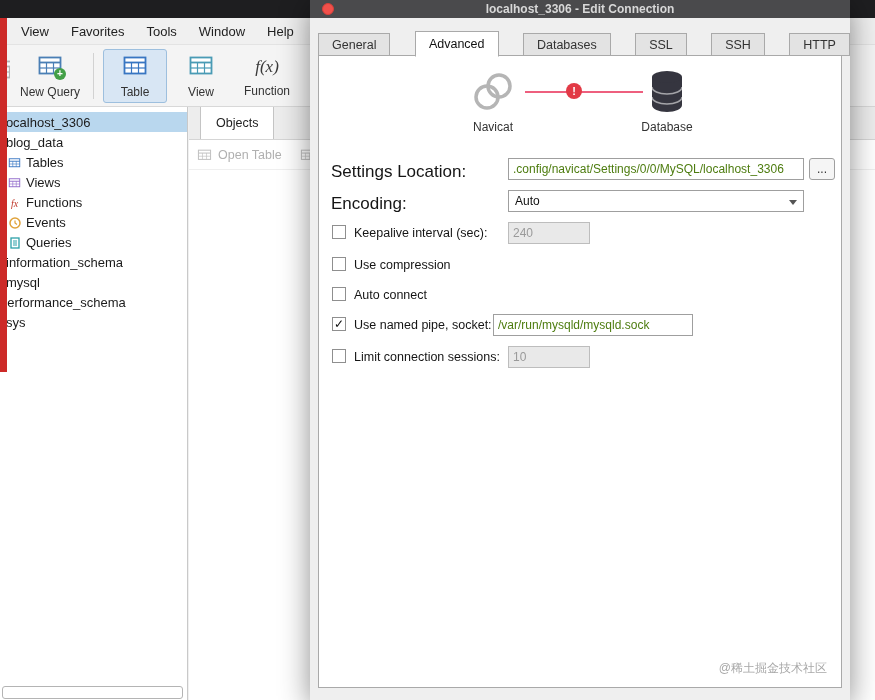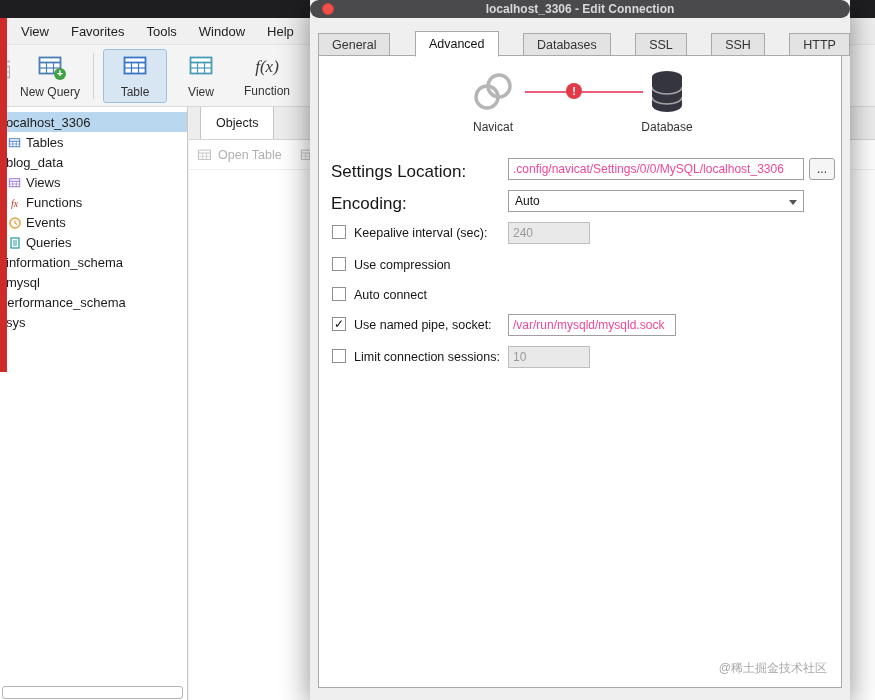--- a/index.html
+++ b/index.html
@@ -43,21 +43,21 @@
   .ot-icon { display:inline-flex; margin-right:6px; }
   .ot-icon2 { display:inline-flex; margin-left:18px; }
 
   #red-strip { position:absolute; left:0; top:18px; width:7px; height:354px; background:#cd2a28; z-index:6; }
 
   
   #dialog { position:absolute; left:310px; top:0; width:540px; height:700px; background:#efefef;
             box-shadow:0 6px 28px rgba(0,0,0,.45); z-index:10; }
   #dialog-titlebar { height:18px; background:#4a4a4c; display:flex; align-items:center;
                      justify-content:center; position:relative; font-size:12px; font-weight:bold;
-                     color:#d8d8d8;border-radius:9px; }
+                     color:#d8d8d8; }
   #close-btn { position:absolute; left:12px; top:3px; width:12px; height:12px; border-radius:50%;
                background:#f1504a; border:1px solid #d8403a; }
   #dialog-tabs { display:flex; align-items:flex-end; margin:13px 0 0 8px; position:relative; z-index:3;justify-content:space-between; }
   .dtab { height:23px; line-height:22px; padding:0 13px; font-size:12.5px; color:#333;
           background:#e3e3e3; border:1px solid #a9a9a9; margin-left:-1px; }
   .dtab:first-child { margin-left:0; }
   .dtab.active { height:26px; line-height:25px; background:#ffffff; border-bottom:1px solid #ffffff;
                  margin-bottom:-1px; color:#111; z-index:4; position:relative; }
   #dialog-panel { position:relative; margin:0 8px; margin-top:-1px; background:#ffffff;
                   border:1px solid #a9a9a9; height:633px; }
@@ -73,21 +73,21 @@
   #db-icon { position:absolute; left:188px; top:-2px; }
   #db-label { position:absolute; left:158px; top:50px; width:100px; text-align:center; font-size:12px; color:#333; }
 
   
   .frow { position:absolute; left:12px; right:10px; height:24px; }
   .flabel { position:absolute; left:0; top:5px; font-size:17px; color:#151515; white-space:nowrap; }
   .cb { position:absolute; left:1px; top:4px; width:14px; height:14px; border:1px solid #8f8f8f;
         background:#fff; font-size:12px; line-height:12px; text-align:center; color:#111; }
   .cblabel { position:absolute; left:23px; top:5px; font-size:12.5px; color:#151515; white-space:nowrap; }
   .txt { position:absolute; top:1px; height:22px; border:1px solid #9f9f9f; background:#fff;
-         font-family:"Liberation Sans",sans-serif; font-size:12px; color:#ec4899; padding:0 4px; }
+         font-family:"Liberation Sans",sans-serif; font-size:12px; color:#4d7c0f; padding:0 4px; }
   .txt:disabled { background:#e9e9e9; color:#9a9a9a; border-color:#bdbdbd; }
   .combo { position:absolute; left:177px; top:1px; width:296px; height:22px; border:1px solid #9f9f9f;
            background:#fff; font-size:12px; color:#111; display:flex; align-items:center; padding:0 6px; }
   .combo .arrow { position:absolute; right:6px; top:9px; width:0; height:0;
                   border-left:4px solid transparent; border-right:4px solid transparent;
                   border-top:5px solid #555; }
   .browse { position:absolute; left:478px; top:1px; width:26px; height:22px; border:1px solid #9f9f9f;
             background:#f5f5f5; border-radius:3px; font-size:12px; line-height:18px; text-align:center;
             color:#333; font-family:"Liberation Sans",sans-serif; }
   #watermark { position:absolute; right:14px; bottom:10px; font-size:12px; color:#a8a8a8; }
@@ -150,34 +150,34 @@
         <span>Function</span>
       </div>
     </div>
 </div>
 
 <div id="sidebar">
   <div id="sidebar-list">
       <div class="side-item selected" style="padding-left: 3px;">
         <span>localhost_3306</span>
       </div>
+      <div class="side-item" style="padding-left: 6px;">
+        <span>blog_data</span>
+      </div>
       <div class="side-item" style="padding-left: 8px;">
         <span class="side-ic">
           <svg width="13" height="13" viewBox="0 0 26 26">
             <rect x="2.5" y="5.5" width="21" height="16" fill="#fff" stroke="#3876c2" stroke-width="1.8"></rect>
             <line x1="2.5" y1="10.5" x2="23.5" y2="10.5" stroke="#3876c2" stroke-width="1.8"></line>
             <line x1="9.5" y1="10.5" x2="9.5" y2="21.5" stroke="#3876c2" stroke-width="1.2"></line>
             <line x1="16.5" y1="10.5" x2="16.5" y2="21.5" stroke="#3876c2" stroke-width="1.2"></line>
             <line x1="2.5" y1="16" x2="23.5" y2="16" stroke="#3876c2" stroke-width="1.2"></line>
           </svg>
         </span>
         <span>Tables</span>
-      </div>
-      <div class="side-item" style="padding-left: 6px;">
-        <span>blog_data</span>
       </div>
       <div class="side-item" style="padding-left: 8px;">
         <span class="side-ic">
           <svg width="13" height="13" viewBox="0 0 26 26">
             <rect x="2.5" y="5.5" width="21" height="16" fill="#fff" stroke="#8e66c9" stroke-width="1.8"></rect>
             <line x1="2.5" y1="10.5" x2="23.5" y2="10.5" stroke="#8e66c9" stroke-width="1.8"></line>
             <line x1="9.5" y1="10.5" x2="9.5" y2="21.5" stroke="#8e66c9" stroke-width="1.2"></line>
             <line x1="16.5" y1="10.5" x2="16.5" y2="21.5" stroke="#8e66c9" stroke-width="1.2"></line>
             <line x1="2.5" y1="16" x2="23.5" y2="16" stroke="#8e66c9" stroke-width="1.2"></line>
           </svg>
@@ -315,21 +315,21 @@
     </div>
 
     <div class="frow" style="top:227px">
       <span class="cb"></span>
       <span class="cblabel">Auto connect</span>
     </div>
 
     <div class="frow" style="top:257px">
       <span class="cb">✓</span>
       <span class="cblabel">Use named pipe, socket:</span>
-      <input class="txt" style="left: 177px; width: 168px;" value="/var/run/mysqld/mysqld.sock">
+      <input class="txt" style="left: 162px; width: 200px;" value="/var/run/mysqld/mysqld.sock">
     </div>
 
     <div class="frow" style="top:289px">
       <span class="cb"></span>
       <span class="cblabel">Limit connection sessions:</span>
       <input class="txt" style="left: 177px; width: 82px;" disabled="" value="10">
     </div>
 
     <span id="watermark">@稀土掘金技术社区</span>
   </div>

